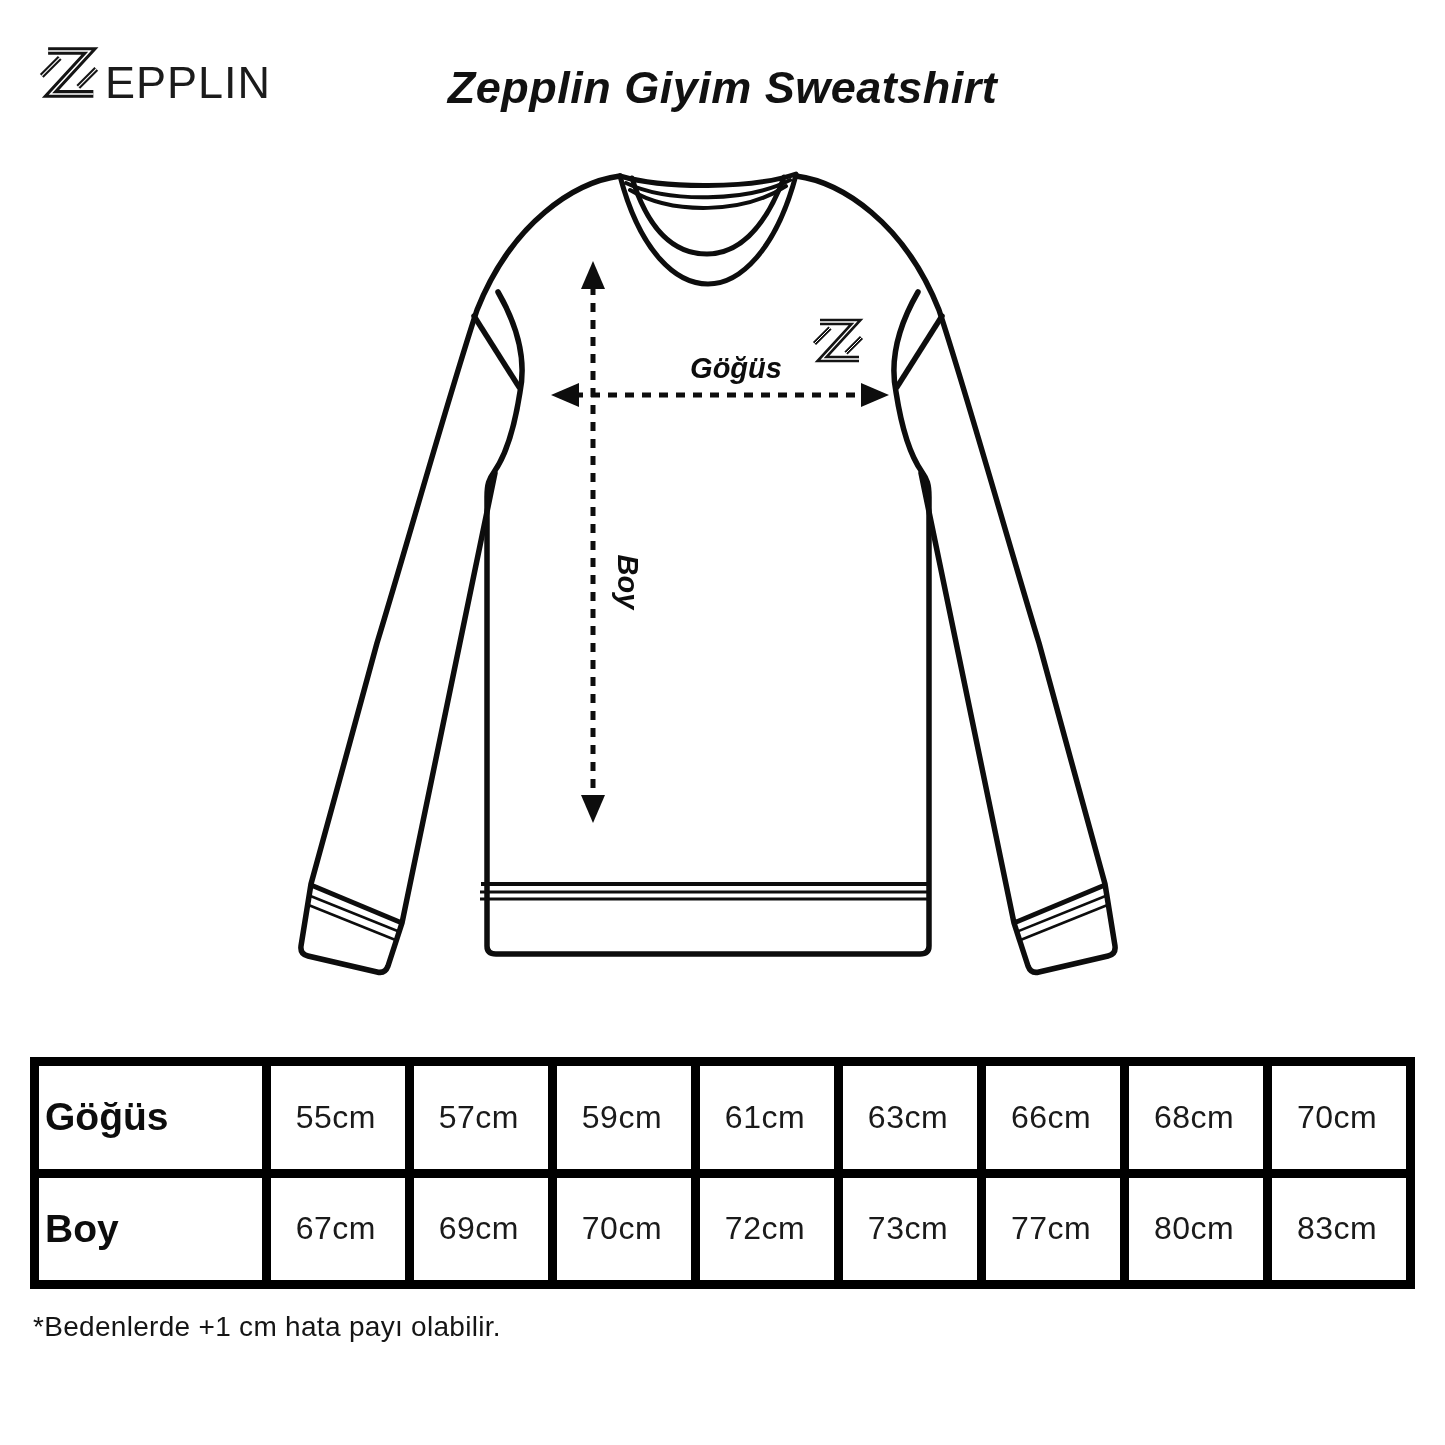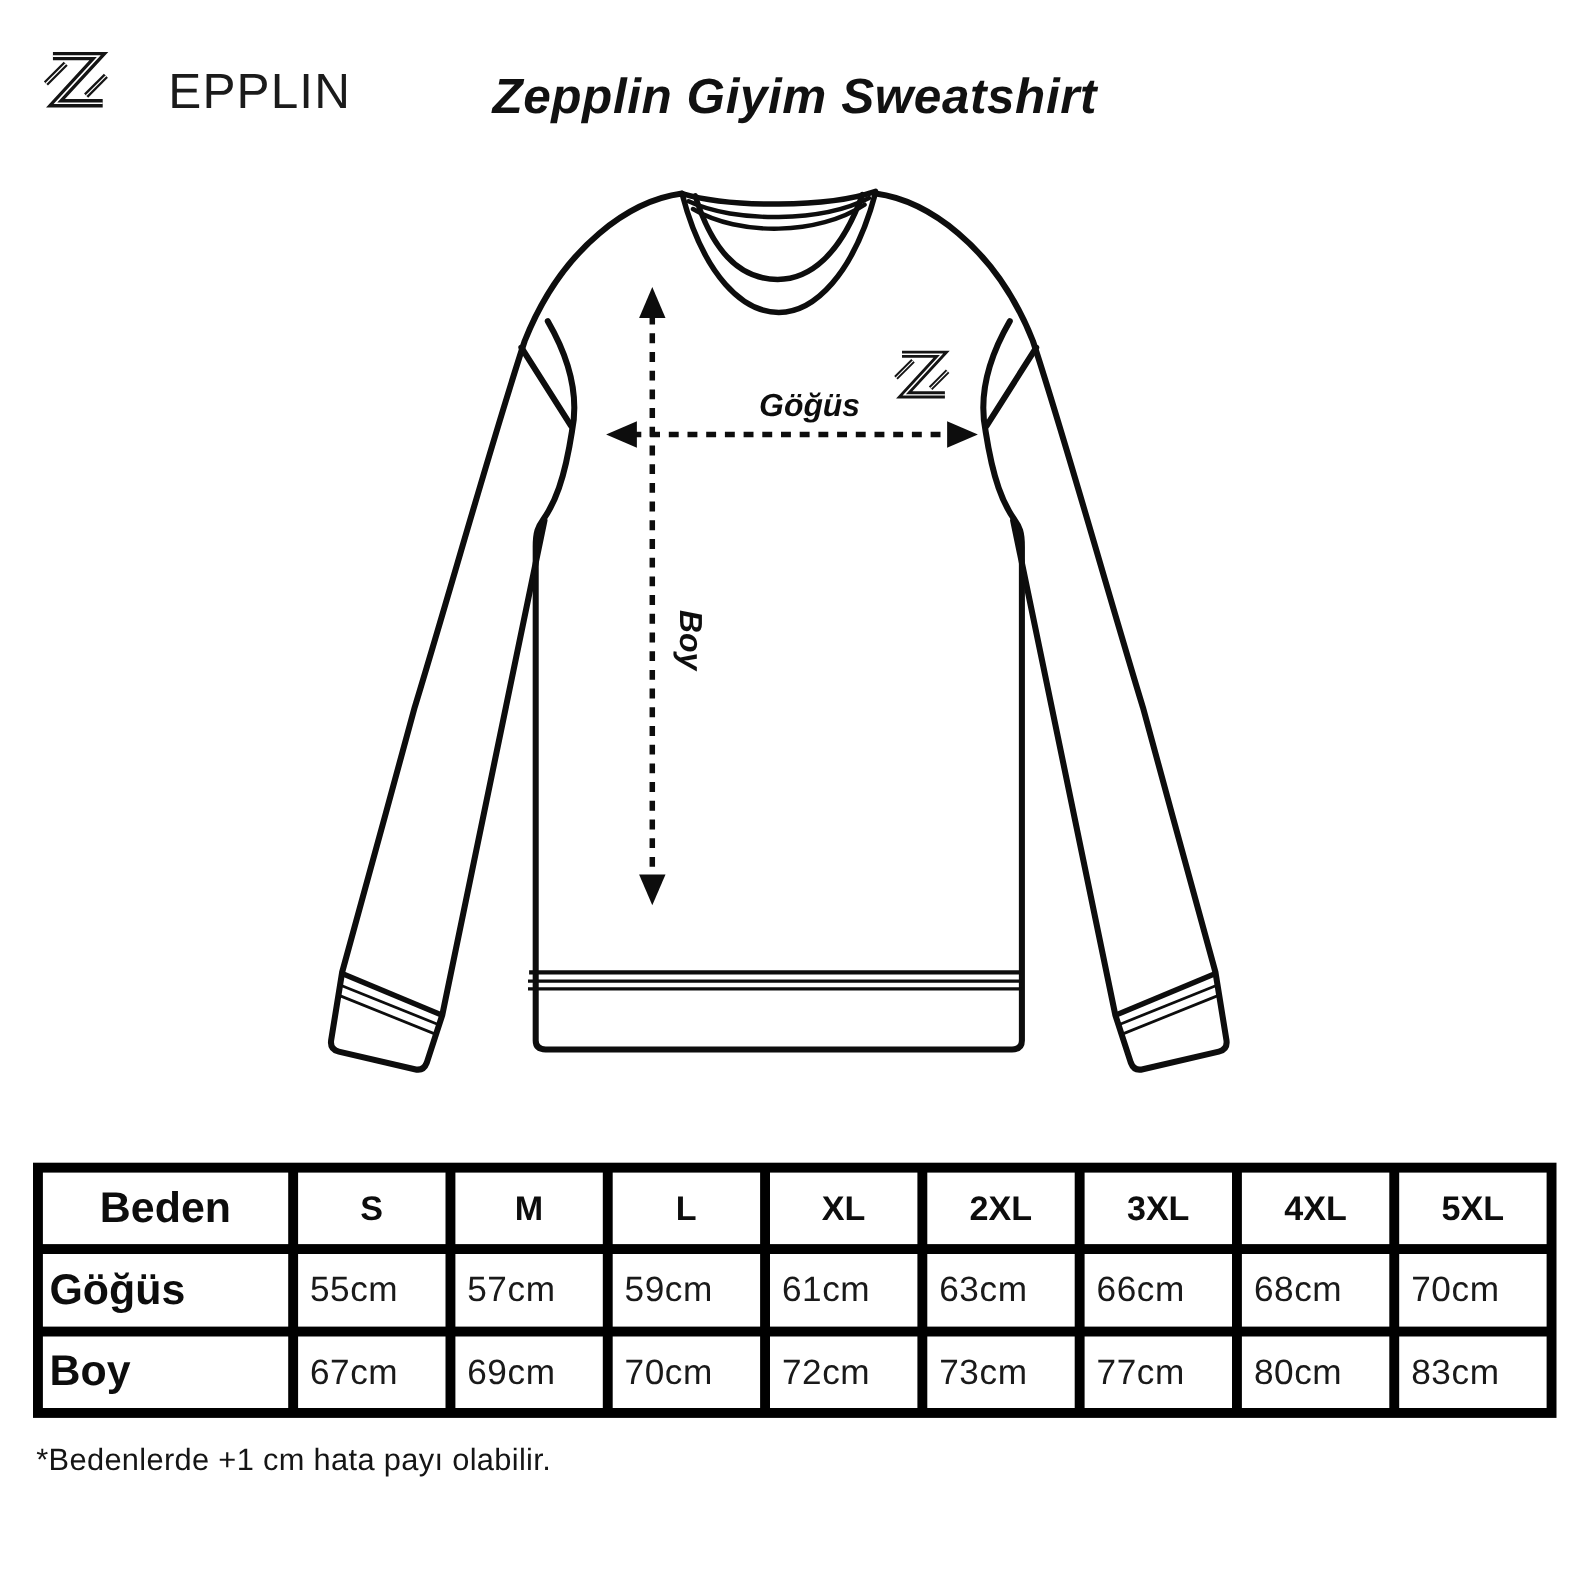--- a/index.html
+++ b/index.html
@@ -1,21 +1,21 @@
 <!DOCTYPE html>
 <html><head>
 <meta charset="utf-8">
 <style>
   html,body{margin:0;padding:0;background:#fff;}
   .page{
     position:relative;width:1445px;height:1445px;background:#ffffff;overflow:hidden;
     font-family:"Liberation Sans","DejaVu Sans",sans-serif;color:#0d0d0d;
   }
   
-  .brand{position:absolute;left:36px;top:44px;display:flex;align-items:flex-start;gap:48px;}
+  .brand{position:absolute;left:36px;top:44px;display:flex;align-items:flex-start;}
   .brand svg{width:66px;height:58px;display:block;}
   .brand-text{
     font-size:45px;font-weight:400;letter-spacing:1px;color:#1b1b1b;
     line-height:1;margin-left:3px;margin-top:16px;
   }
   
   .title{
     position:absolute;left:0;top:62px;width:100%;text-align:center;
     font-style:italic;font-size:45px;line-height:1.15;color:#111;margin:0;
     font-weight:600;letter-spacing:0.5px;
@@ -37,21 +37,21 @@
   .size-table .title-row th{
     background:#000;color:#fff;height:46px;
     font-size:42px;font-weight:700;text-align:center;letter-spacing:0.5px;
   }
   .size-table .head-row th{height:44px;font-size:31px;font-weight:700;text-align:center;}
   .size-table .head-row th.lbl{font-size:39px;}
   .size-table .data-row th.lbl{
     height:44px;font-size:39px;font-weight:700;text-align:left;padding-left:6px;
   }
   .size-table .data-row td{
-    font-size:32px;font-weight:400;text-align:left;padding-left:11px;color:#1a1a1a;
+    font-size:32px;font-weight:400;text-align:left;padding-left:25px;color:#1a1a1a;
     letter-spacing:0.5px;
   }
   col.c0{width:17.2%;}
   
   .footnote{
     position:absolute;left:17px;top:1295px;margin:16px;
     font-size:28px;font-weight:400;color:#151515;letter-spacing:0.3px;
   }
 </style>
 </head>
@@ -138,31 +138,20 @@
         <col>
         <col>
         <col>
         <col>
         <col>
         <col>
         <col>
         <col>
       </colgroup>
     <tbody>
-      <tr class="head-row">
-        <th class="lbl">Beden</th>
-        <th>S</th>
-        <th>M</th>
-        <th>L</th>
-        <th>XL</th>
-        <th>2XL</th>
-        <th>3XL</th>
-        <th>4XL</th>
-        <th>5XL</th>
-      </tr>
       <tr class="data-row">
         <th class="lbl">Göğüs</th>
         <td>55cm</td>
         <td>57cm</td>
         <td>59cm</td>
         <td>61cm</td>
         <td>63cm</td>
         <td>66cm</td>
         <td>68cm</td>
         <td>70cm</td>

